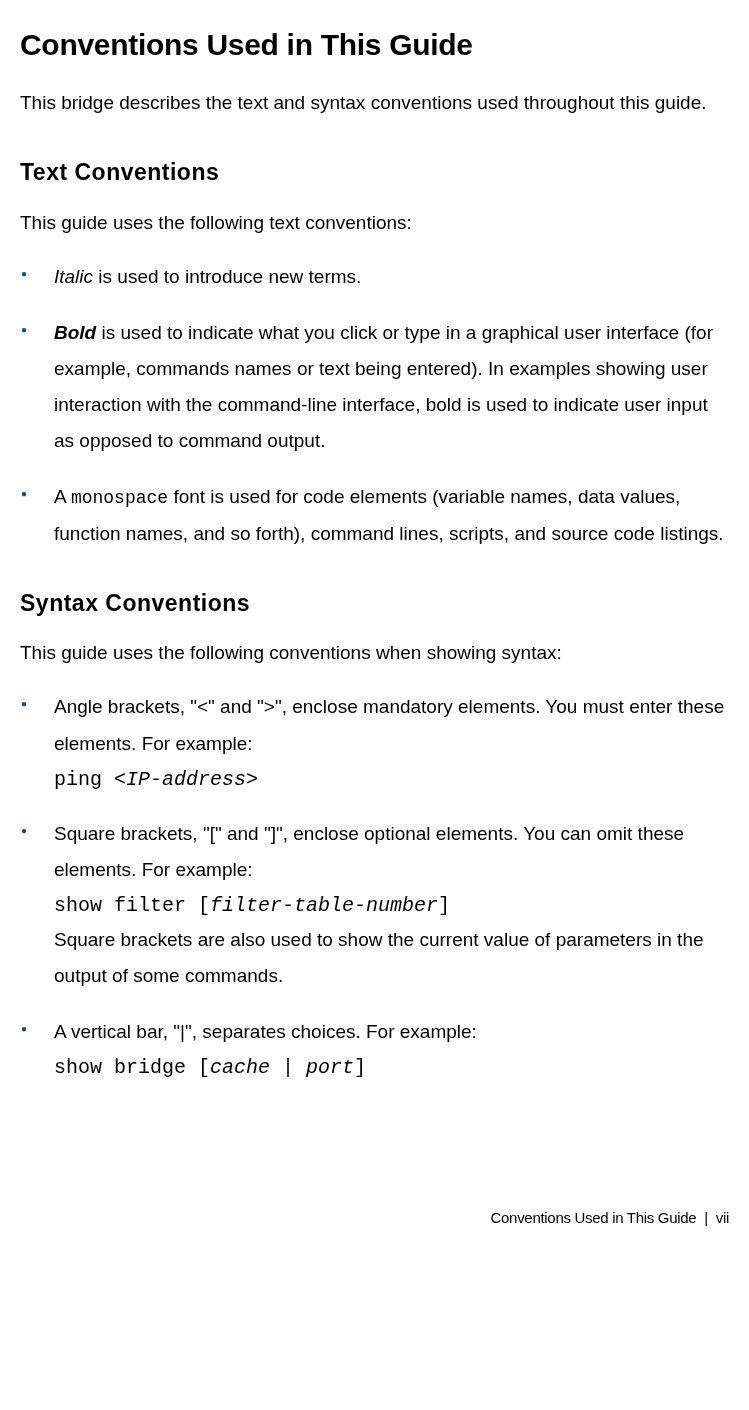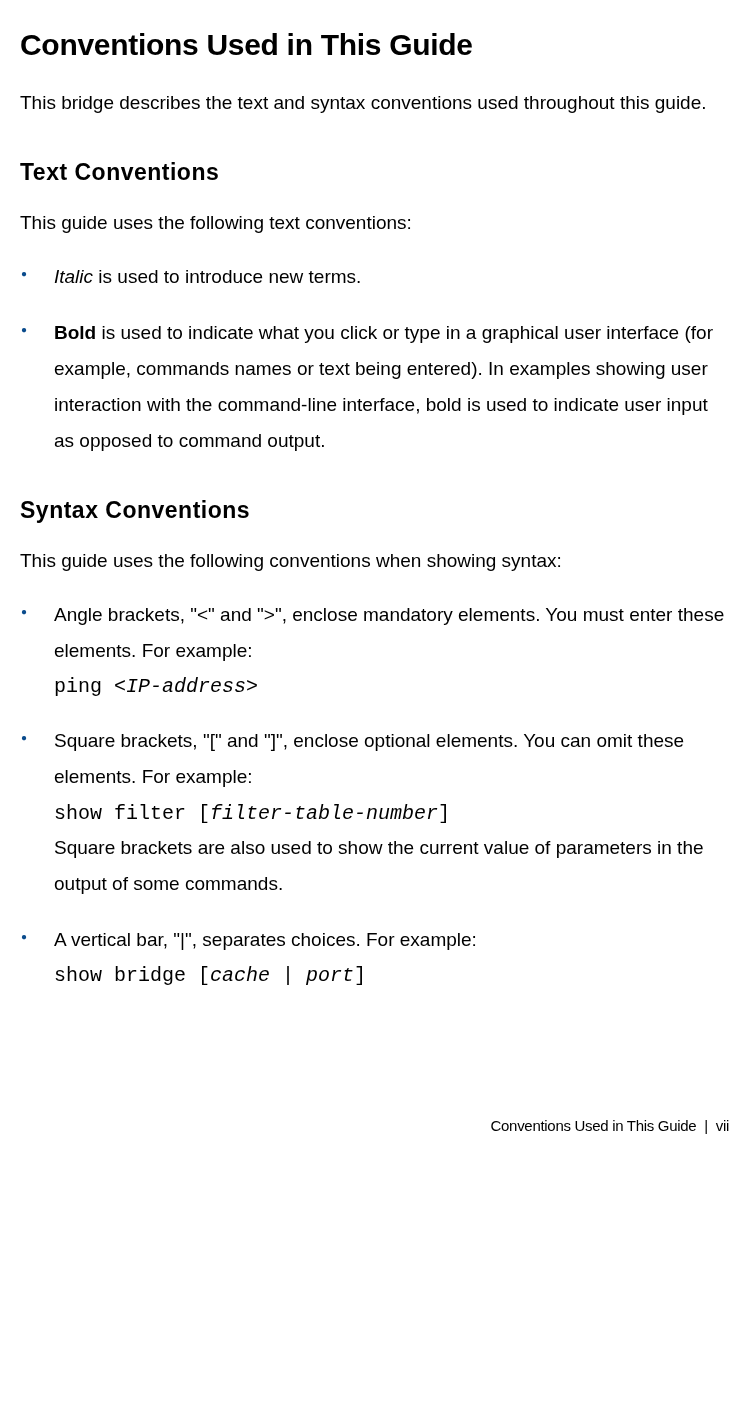--- a/index.html
+++ b/index.html
@@ -43,21 +43,21 @@
   li::before {
     content: "●";
     position: absolute;
     left: 1px;
     top: 0;
     color: #0a4b8c;
     font-size: 10px;
     line-height: 30px;
   }
   .italic { font-style: italic; }
-  .bold { font-weight: 700; }
+  .bold { font-weight: 700; font-style: italic; }
   .mono { font-family: "Courier New", monospace; font-size: 18px; }
   .mono-italic { font-family: "Courier New", monospace; font-style: italic; font-size: 18px; }
   .code-line {
     font-family: "Courier New", monospace;
     font-size: 20px;
     display: block;
     margin-top: 2px;
     line-height: 1.6;
   }
   .footer {
@@ -76,20 +76,21 @@
 <h1>Conventions Used in This Guide</h1>
 
 <p>This bridge describes the text and syntax conventions used throughout this guide.</p>
 
 <h2>Text Conventions</h2>
 <p>This guide uses the following text conventions:</p>
 
 <ul>
   <li><span class="italic">Italic</span><span> is used to introduce new terms.</span></li>
   <li><span class="bold">Bold</span><span> is used to indicate what you click or type in a graphical user interface (for example, commands names or text being entered). In examples showing user interaction with the command-line interface, bold is used to indicate user input as opposed to command output.</span></li>
+  <li><span>A </span><span class="mono">monospace</span><span> font is used for code elements (variable names, data values, function names, and so forth), command lines, scripts, and source code listings.</span></li>
 </ul>
 
 <h2>Syntax Conventions</h2>
 <p>This guide uses the following conventions when showing syntax:</p>
 
 <ul>
   <li>
     <span>Angle brackets, "&lt;" and "&gt;", enclose mandatory elements. You must enter these elements. For example:</span>
     <span class="code-line"><span>ping &lt;</span><span class="italic">IP-address</span><span>&gt;</span></span>
   </li>

